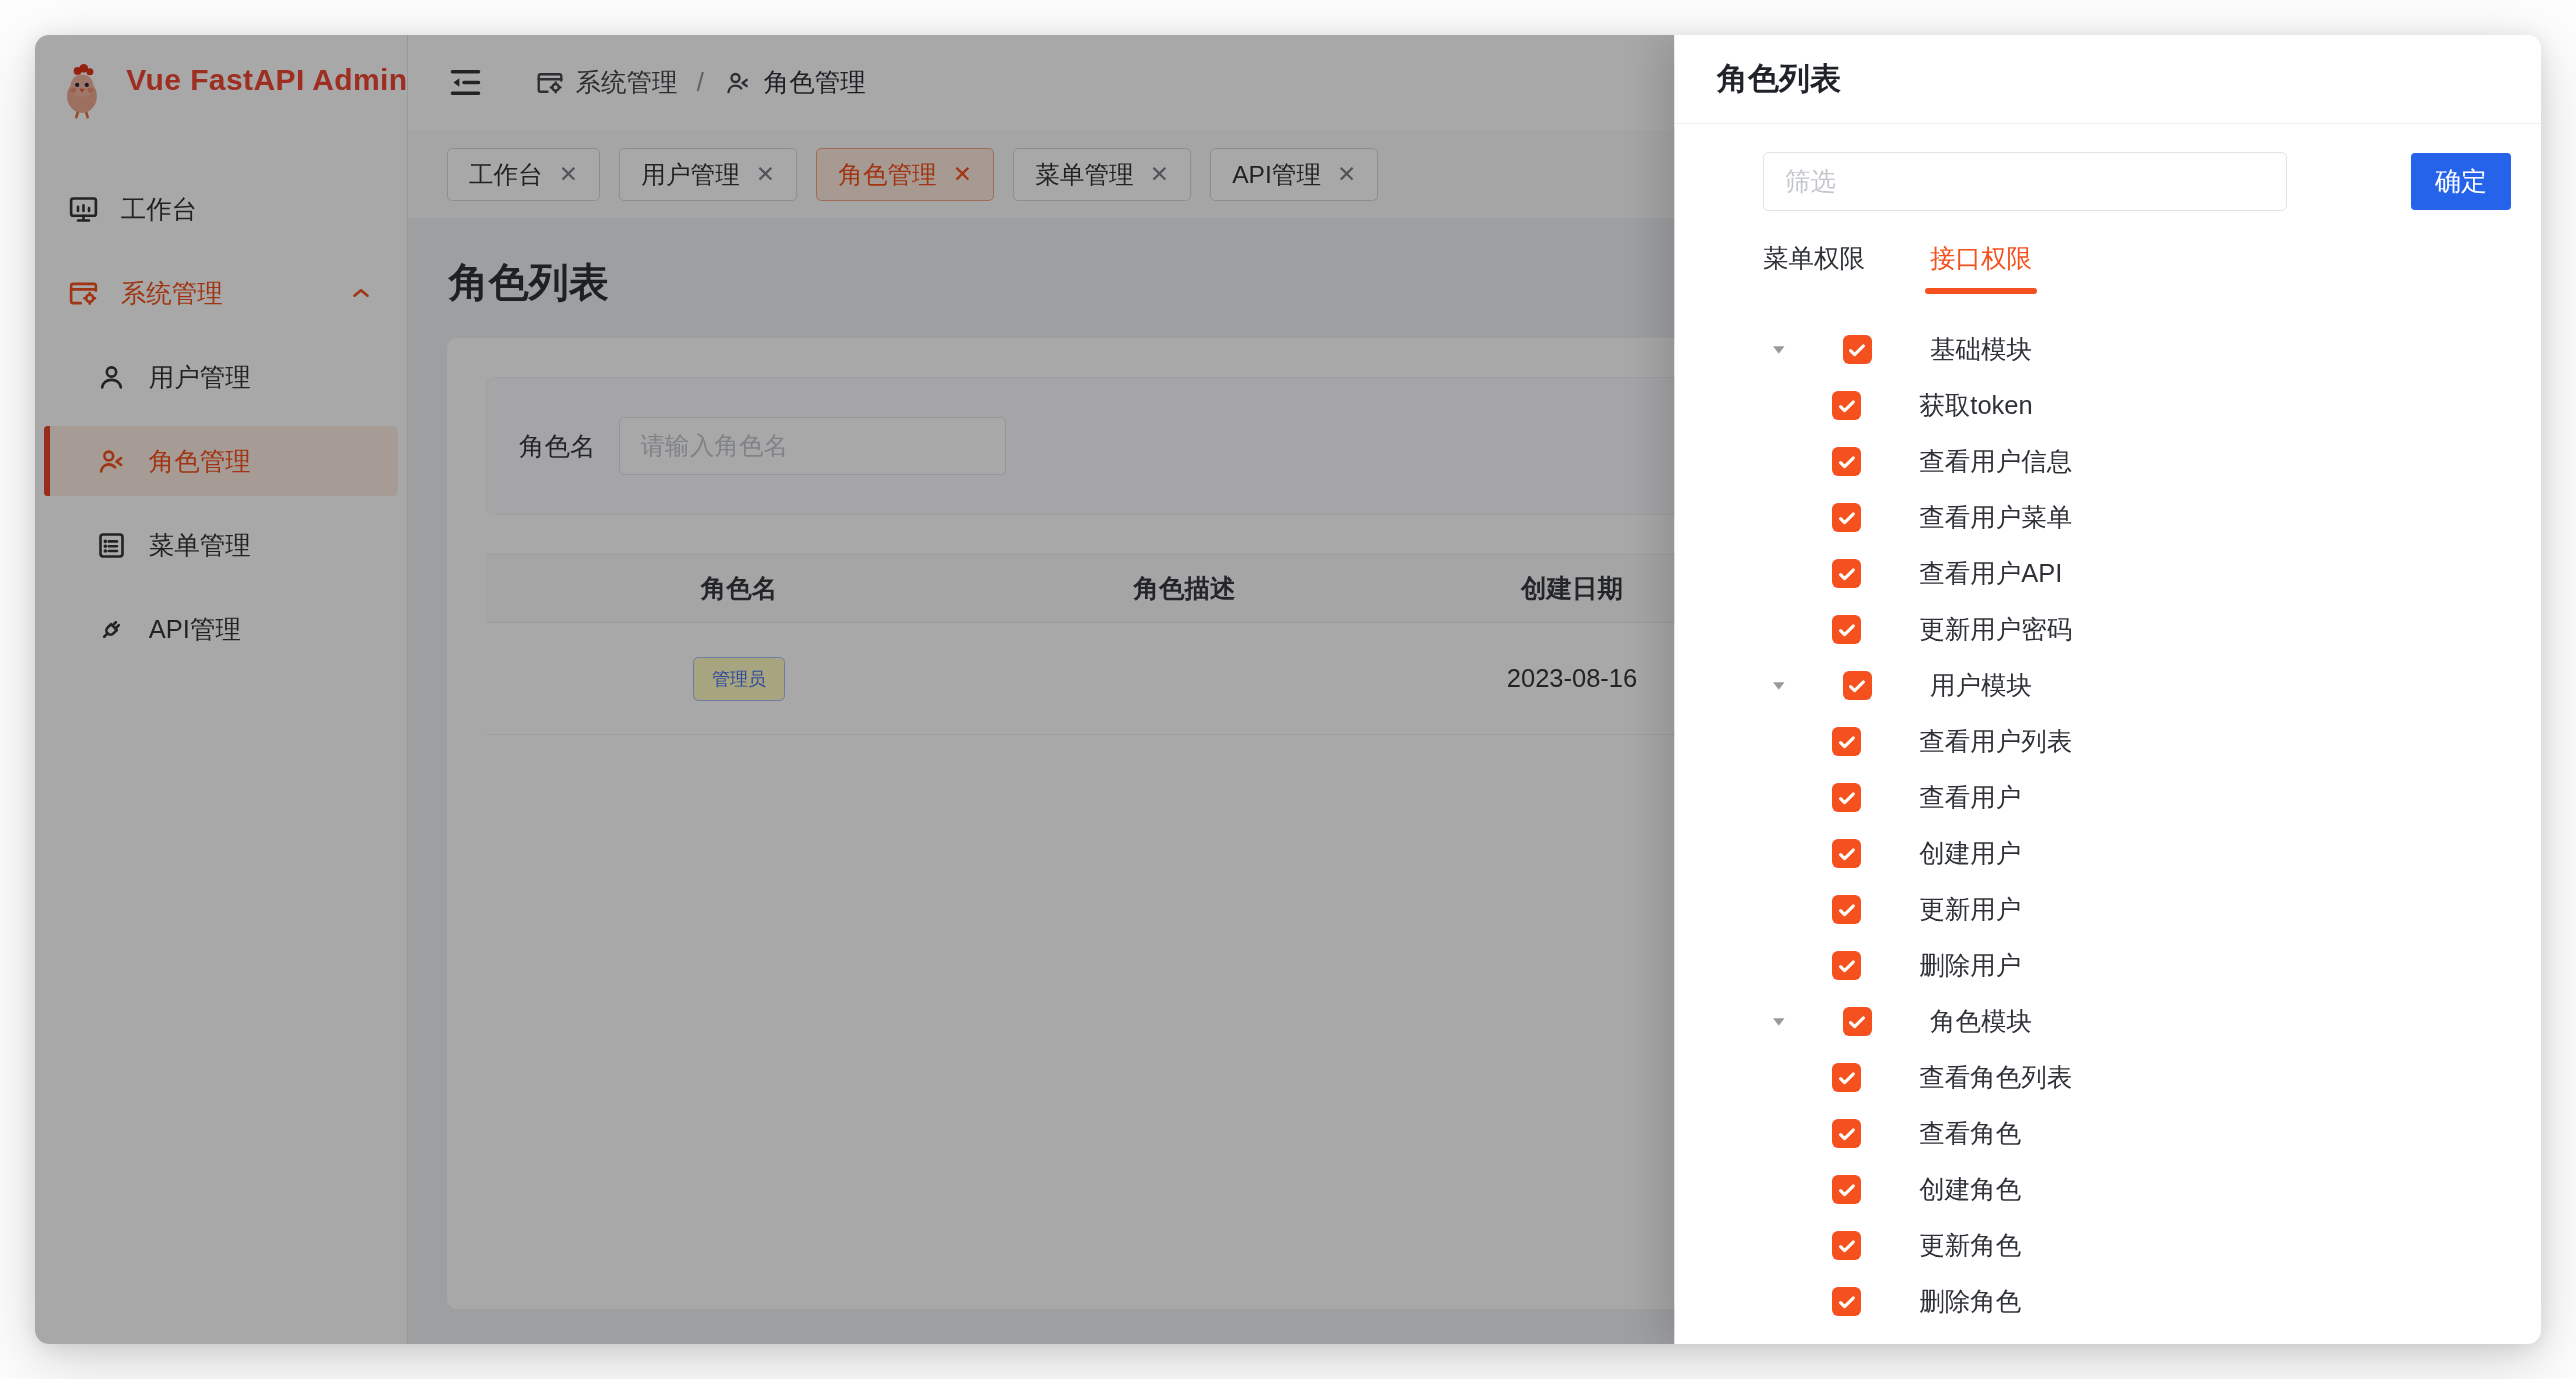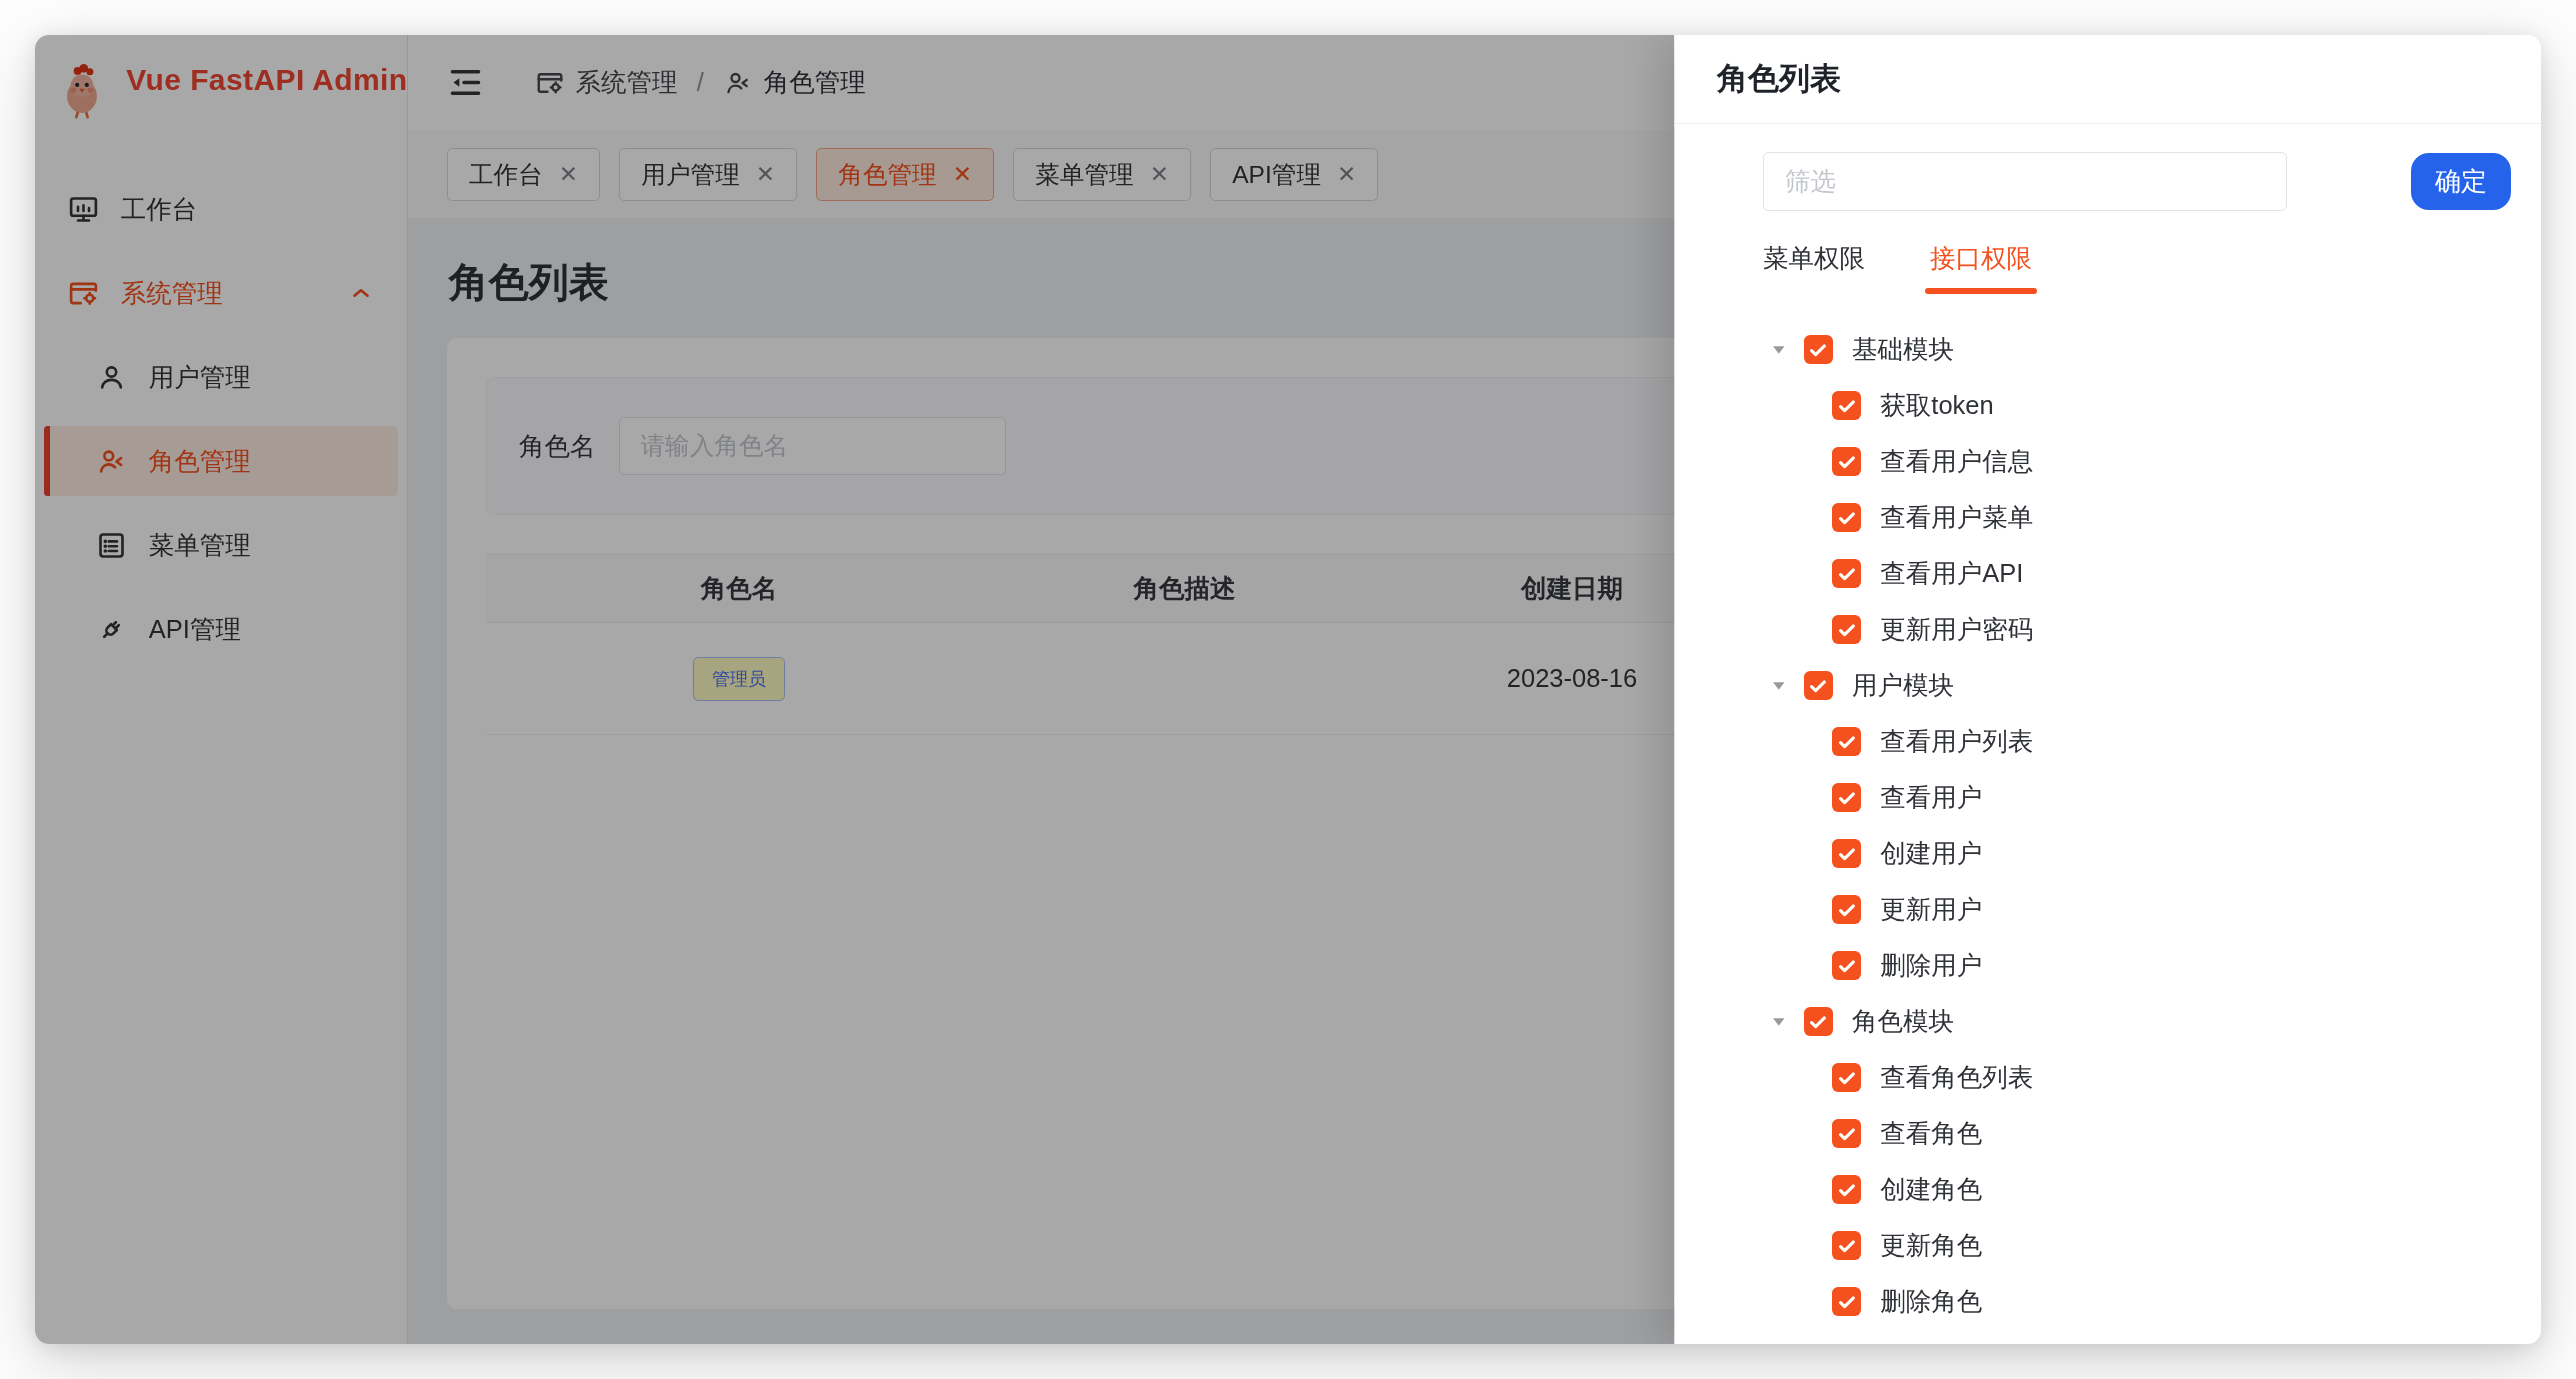--- a/index.html
+++ b/index.html
@@ -99,32 +99,32 @@
   .drawer-title { font-size:31px; font-weight:700; color:#1f2329; }
   .drawer-body { flex:1; padding:28px 30px 0 44px; display:flex; flex-direction:column; min-height:0; overflow:hidden;margin-left:44px; }
   .filter-row { display:flex; align-items:center; flex:0 0 auto; }
   .f-input {
     width:524px; height:59px; border:1.8px solid #e0e2e8; border-radius:5.3px; background:#fff;
     padding:0 21px; font-size:25.5px; color:#333639; outline:none;
     font-family:"Liberation Sans","DejaVu Sans",sans-serif;
   }
   .f-spacer { flex:1; }
   .confirm-btn {
-    width:100px; height:57px; border:none; border-radius:18px; background:#2563eb; color:#fff;
+    width:100px; height:57px; border:none; border-radius:4px; background:#2563eb; color:#fff;
     font-size:26px; cursor:pointer; font-family:"Liberation Sans","DejaVu Sans",sans-serif;
   }
   .perm-tabs { display:flex; gap:65px; margin-top:30px; flex:0 0 auto; }
   .perm-tab { position:relative; font-size:25.5px; color:#2e3136; padding-bottom:17.6px; cursor:pointer; }
   .perm-tab.active { color:#f4511e; }
   .perm-tab.active::after {
     content:""; position:absolute; left:-5.3px; right:-5.3px; bottom:0; height:5.3px;
     background:#f4511e; border-radius:3.5px;
   }
   .tree { margin-top:28px; flex:1; overflow:hidden; }
-  .tree-row { display:flex; align-items:center; height:56px; cursor:pointer; }
+  .tree-row { display:flex; align-items:center; height:56px; cursor:pointer;gap:39px; }
   .tree-row.lvl0 { padding-left:7px; }
   .tree-row.lvl1 { padding-left:69px; }
   .tr-caret { width:17.6px; height:17.6px; display:flex; margin-right:16px; flex:0 0 auto; }
   .checkbox {
     width:29px; height:29px; border-radius:6.2px; background:#f4511e; flex:0 0 auto;
     display:flex; align-items:center; justify-content:center;
   }
   .tr-label { margin-left:19.3px; font-size:25.5px; color:#2e3136; white-space:nowrap; }
 </style>
 </head>

